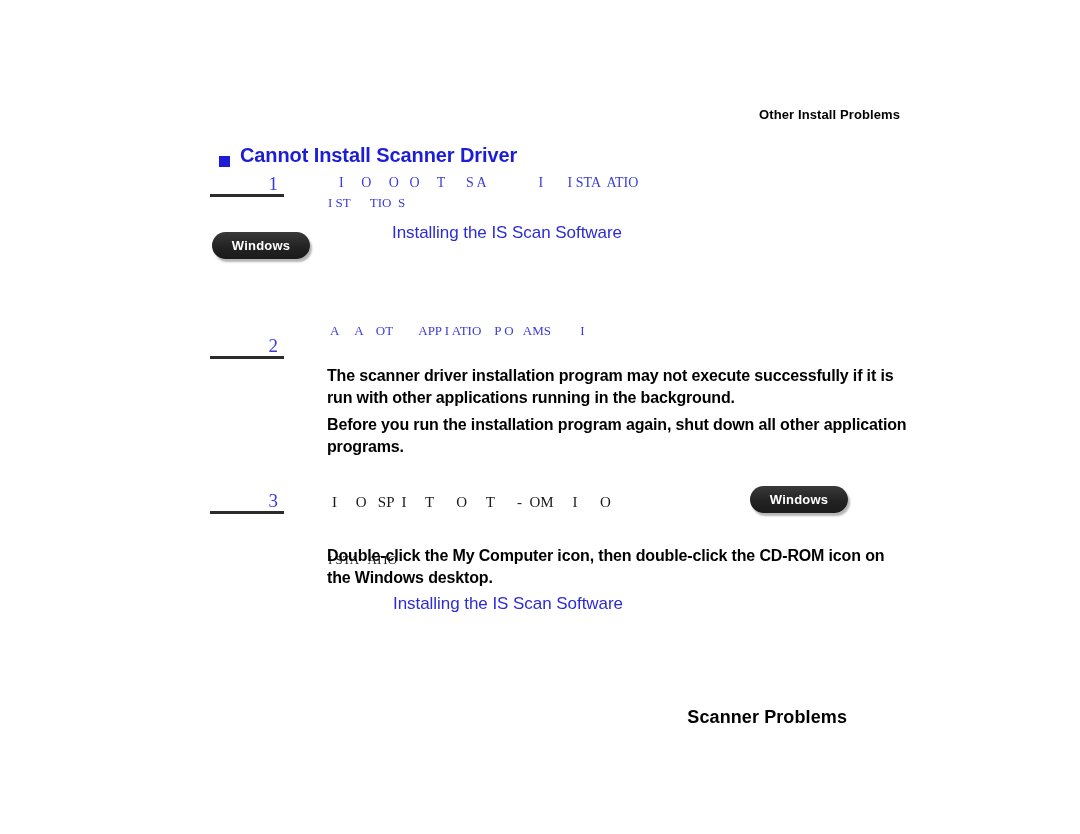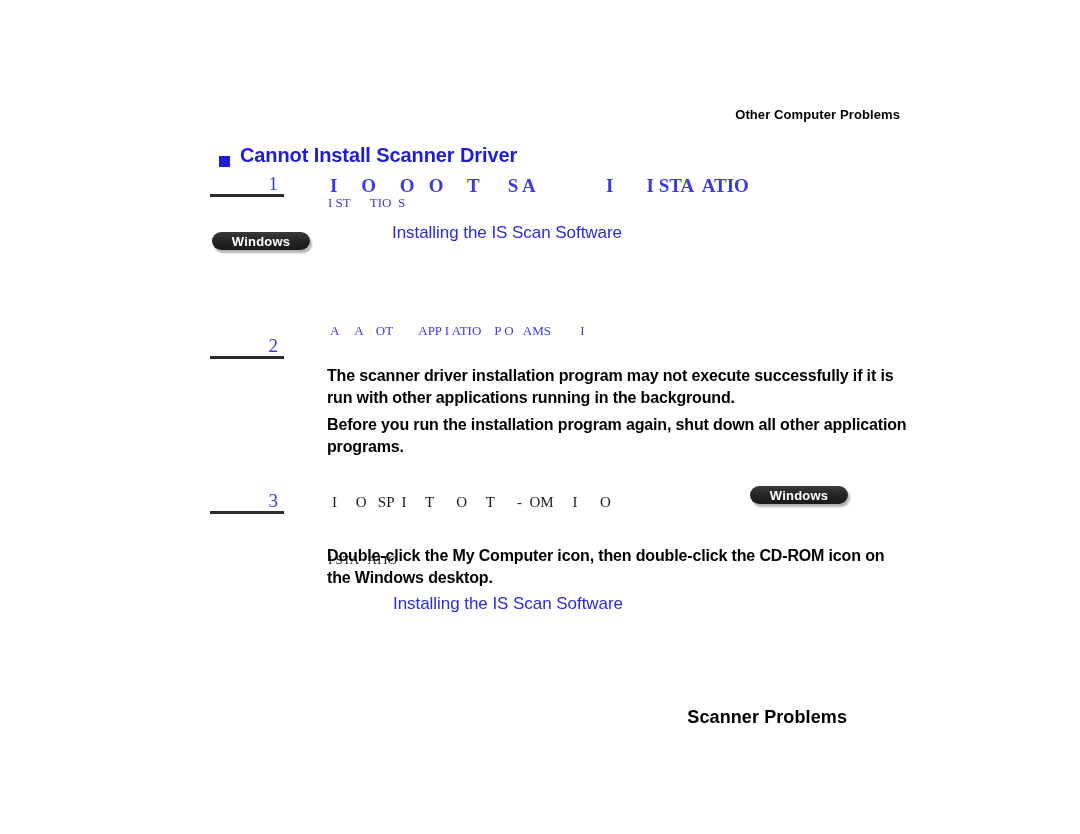--- a/index.html
+++ b/index.html
@@ -124,53 +124,53 @@
     font-weight: bold;
     color: #000;
     line-height: 22px;
     letter-spacing: -0.15px;
   }
 
   
   .os-badge {
     position: absolute;
     width: 98px;
-    height: 18px;
+    height: 27px;
     border-radius: 14px;
     background: linear-gradient(180deg, #3a3a3a 0%, #232323 55%, #1a1a1a 100%);
     box-shadow: 2px 3px 2px rgba(120,120,120,0.55);
     display: flex;
     align-items: center;
     justify-content: center;
   }
   .os-badge-label {
     font-size: 13px;
     font-weight: bold;
     color: #ffffff;
     letter-spacing: 0.2px;
   }
 </style>
 </head>
 <body>
 
 <div class="page">
 
-  <div class="running-header">Other Computer Problems</div>
+  <div class="running-header">Other Install Problems</div>
 
   <div class="section-heading">
     <span class="heading-bullet"></span>
     <span class="heading-text">Cannot Install Scanner Driver</span>
   </div>
 
   <div class="step-marker" style="top:174px;">
     <span class="step-number">1</span>
     <span class="step-rule"></span>
   </div>
 
-  <div class="frag-line frag-blue" style="top:176px; left:330px; font-size:19px;font-weight:bold;">I     O     O   O     T      S A               I       I STA  ATIO</div>
+  <div class="frag-line frag-blue" style="top:176px; left:339px; font-size:14px;">I     O     O   O     T      S A               I       I STA  ATIO</div>
 
   <div class="frag-line frag-blue" style="top:196px; left:328px; font-size:13px;">I ST      TIO  S</div>
 
   <div class="xref-link" style="top:223px; left:392px;">Installing the IS Scan Software</div>
 
   <div class="os-badge" style="top:232px; left:212px;">
     <span class="os-badge-label">Windows</span>
   </div>
 
   <div class="step-marker" style="top:336px;">

